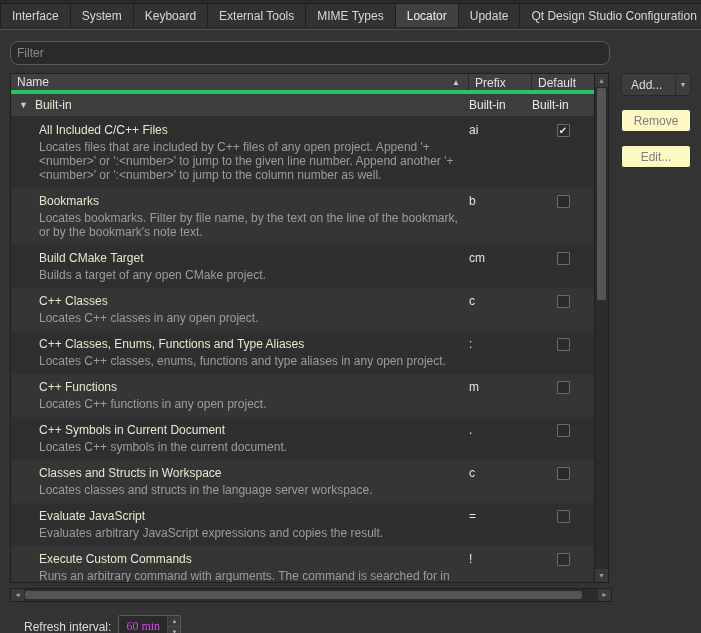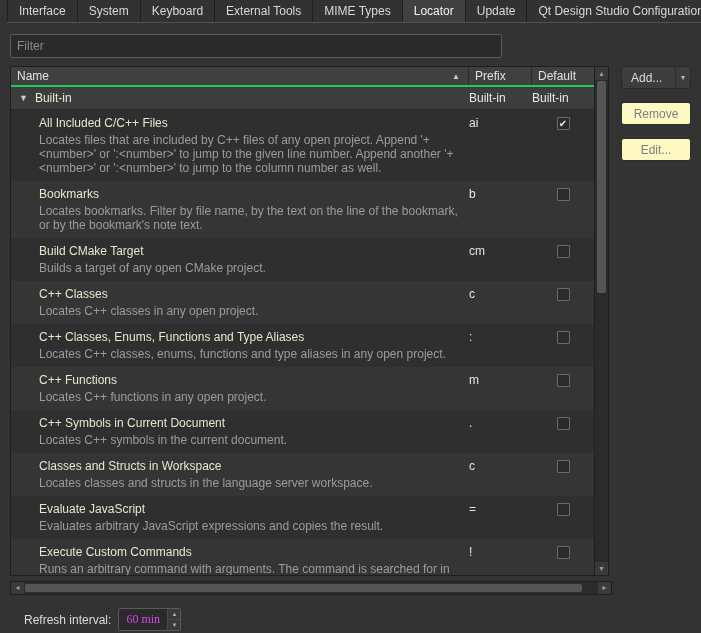--- a/index.html
+++ b/index.html
@@ -9,46 +9,45 @@
     font-family:"Liberation Sans", sans-serif;
     font-size:12px;
     color:#dcdcdc;
     overflow:hidden;
   }
   
   .tabbar {
     display:flex;
     background:#2a2a2a;
     border-bottom:1px solid #505050;
-    height:23px;
-    align-items:flex-end;
-    margin-left:7px;
+    height:30px;
+    align-items:center;
   }
   .tab {
     padding:4px 11px 3px 11px;
     background:#323232;
     border:1px solid #1f1f1f;
     border-bottom:none;
     color:#d8d8d8;
     white-space:nowrap;
     cursor:default;
     line-height:16px;
   }
   .tab + .tab { border-left:none; }
   .tab.selected {
     background:#414141;
     color:#f0f0f0;
   }
   
   .content { padding:11px 10px 0 10px; }
   .filter-input {
-    width:492px; height:24px;
+    width:600px; height:24px;
     background:#2a2a2a;
     border:1px solid #5a5a5a;
-    border-radius:2px;
+    border-radius:8px;
     color:#dddddd;
     padding:0 6px;
     font-family:"Liberation Sans", sans-serif;
     font-size:12px;
     outline:none;
   }
   .filter-input::placeholder { color:#8a8a8a; }
   .main-row { display:flex; margin-top:8px; }
   
   .table-wrap {
@@ -56,21 +55,21 @@
     display:flex;
     border:1px solid #1f1f1f;
     background:#2e2e2e;
     overflow:hidden;
   }
   .table { flex:1; display:flex; flex-direction:column; overflow:hidden; }
   .thead {
     display:flex;
     height:20px;
     background:#404040;
-    border-bottom:2px solid #22c55e;
+    border-bottom:4px solid #22c55e;
     color:#e2e2e2;
     flex:0 0 20px;
   }
   .th { padding:2px 6px; border-right:1px solid #2b2b2b; line-height:15px; }
   .th-name { flex:1; display:flex; justify-content:space-between; align-items:center; }
   .sort-arrow { font-size:8px; color:#cfcfcf; margin-right:2px; }
   .th-prefix { width:63px; }
   .th-default { width:62px; border-right:none; }
   .tbody { flex:1; overflow:hidden; }
   .group-row {

